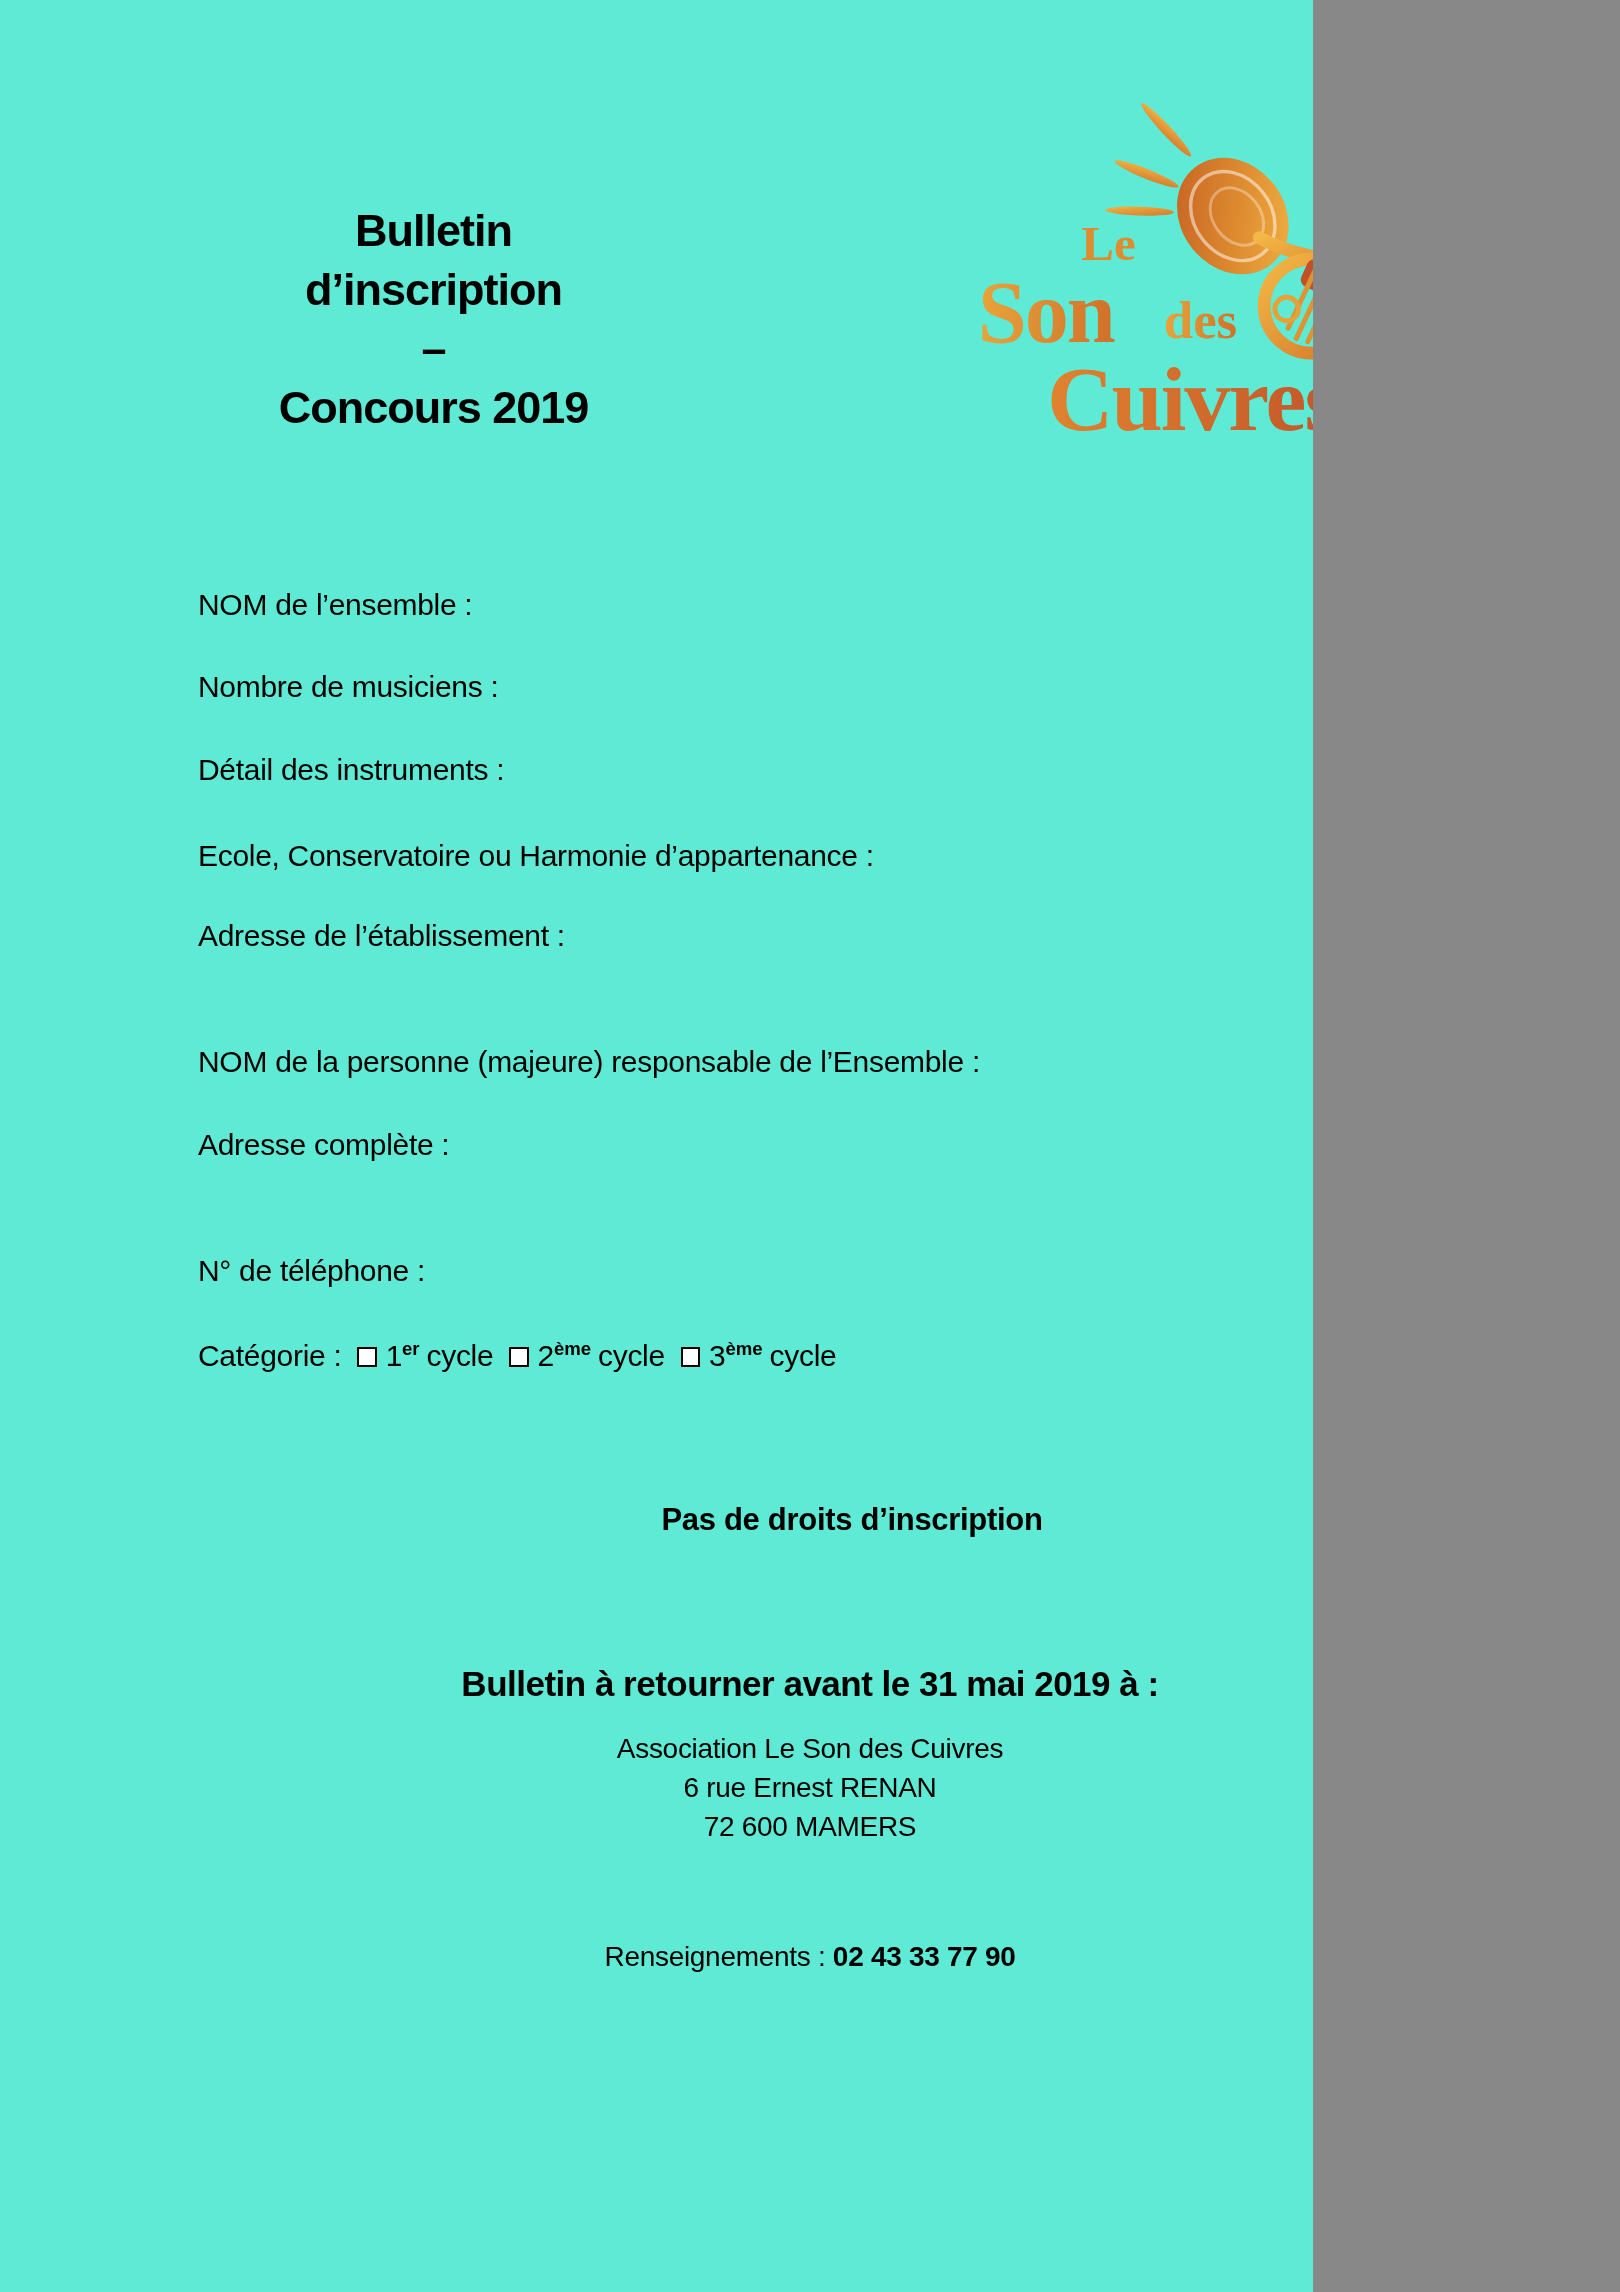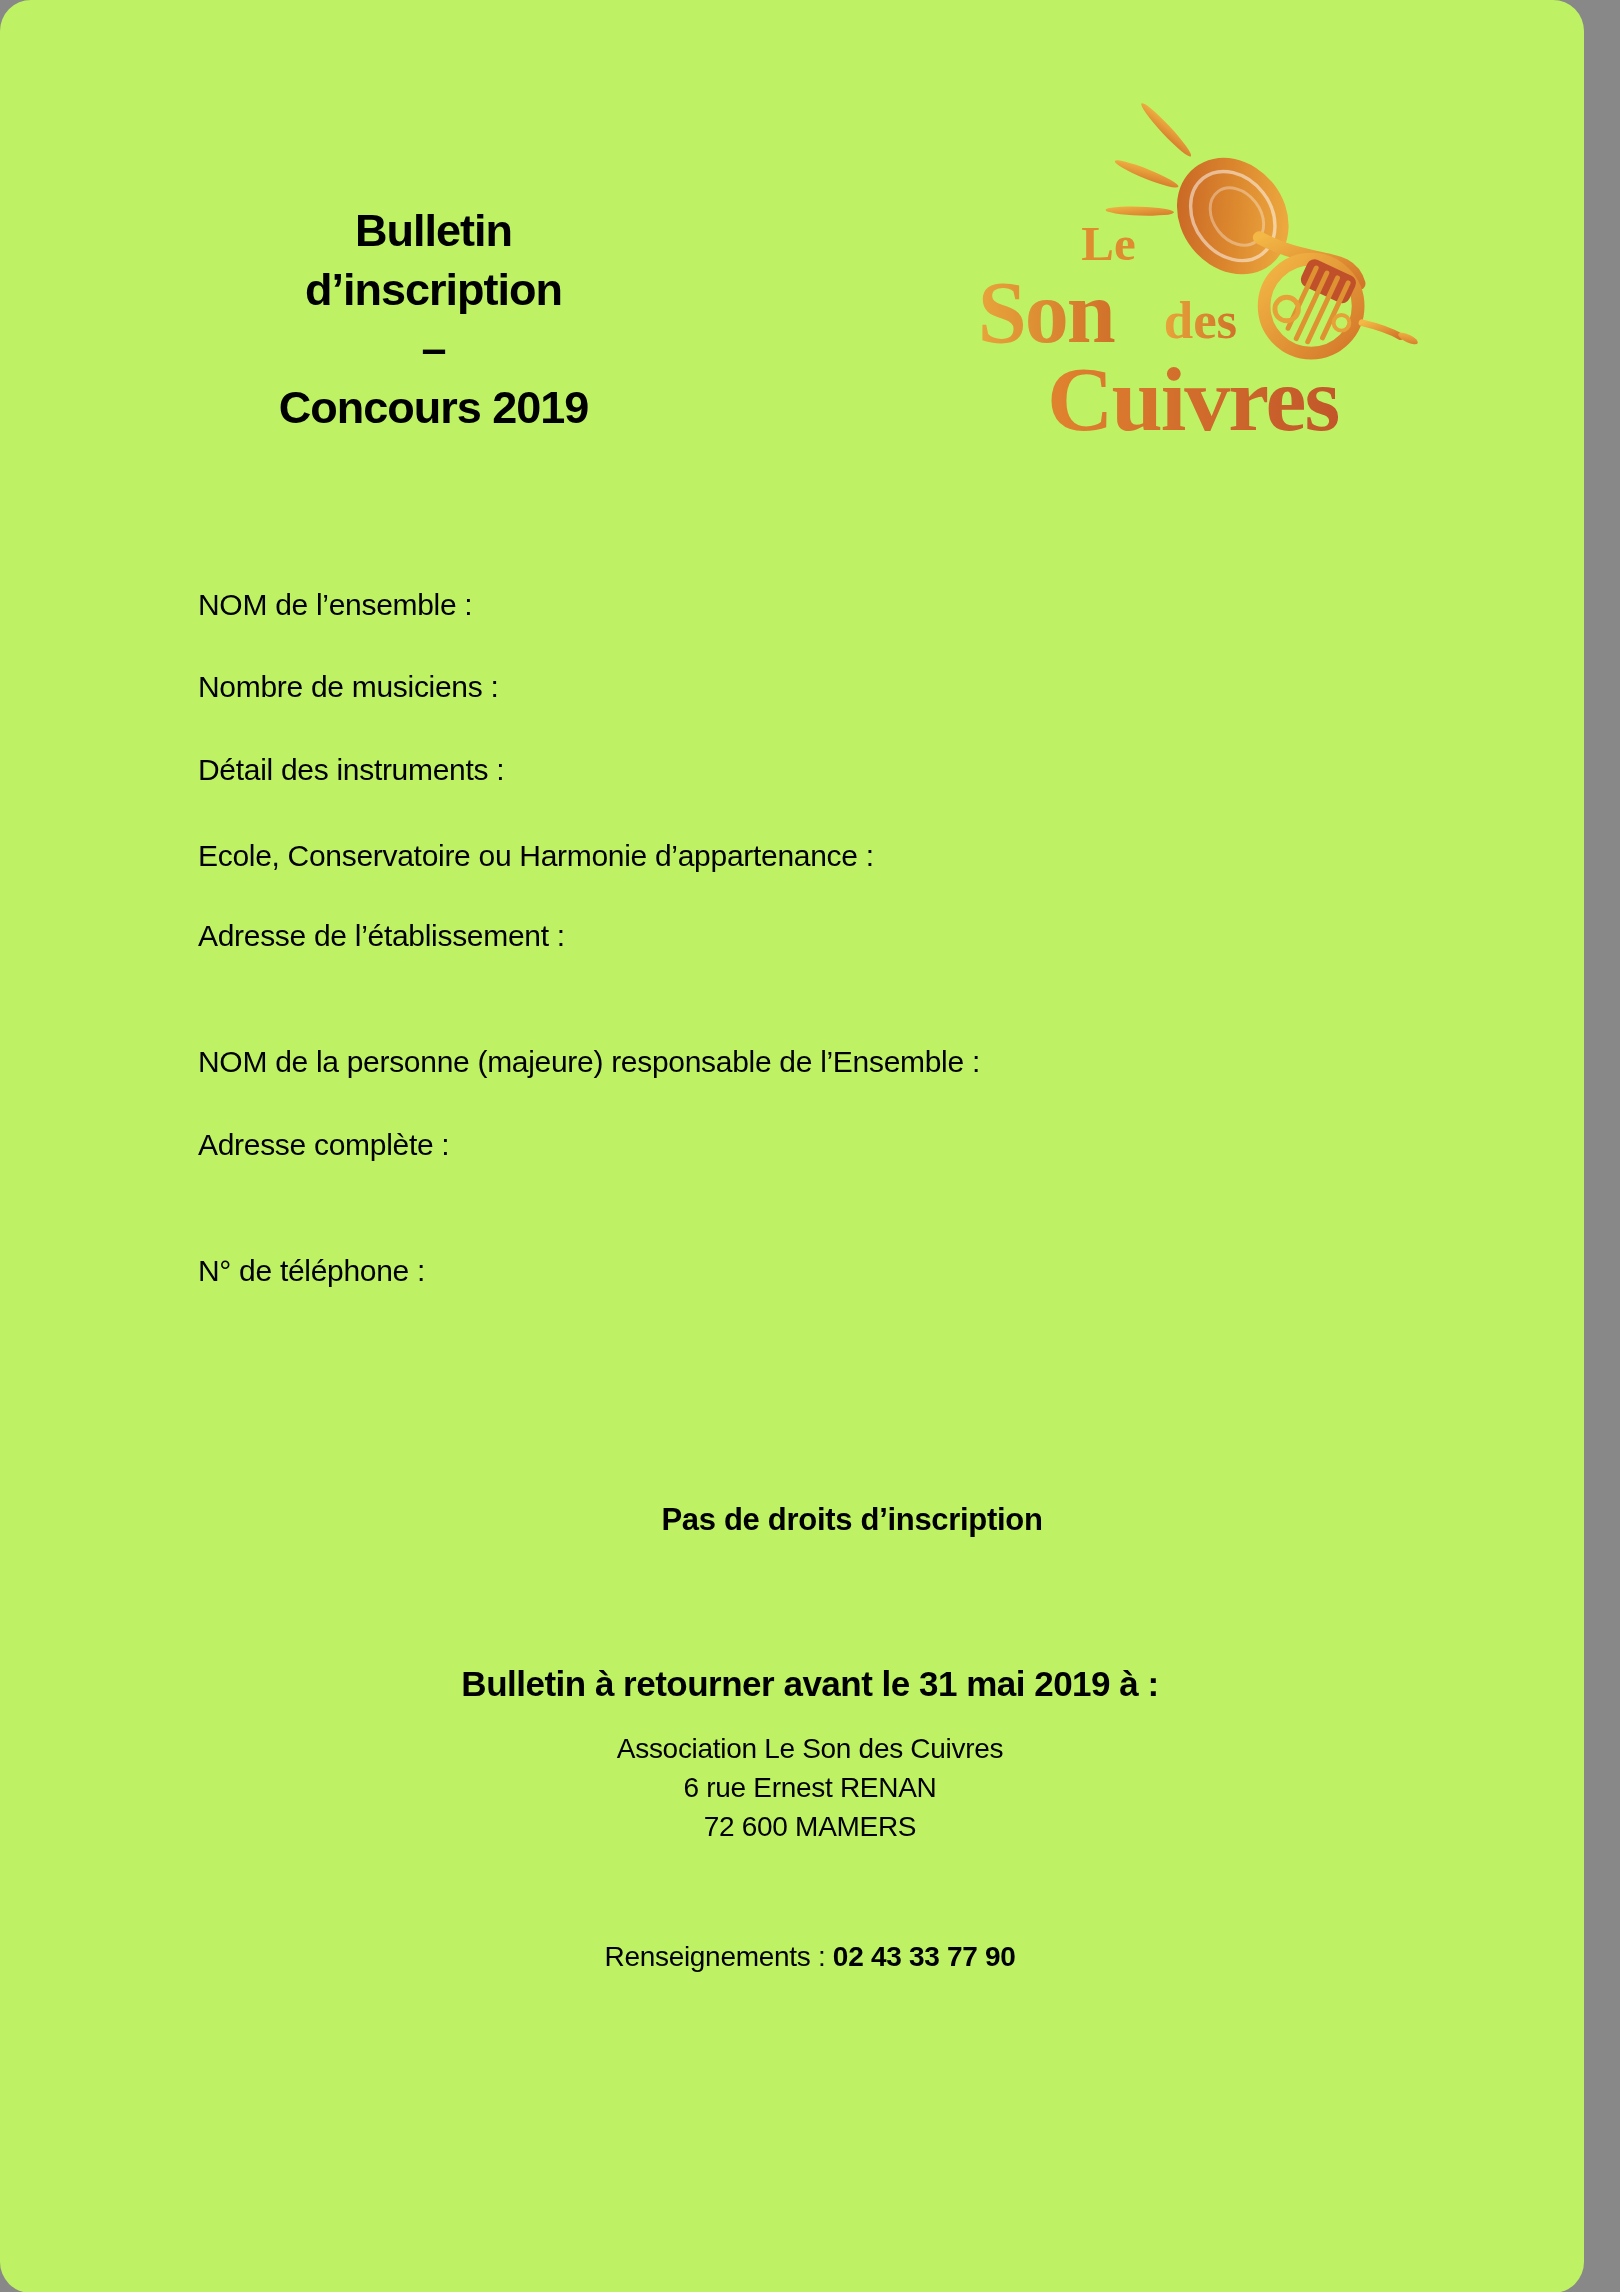--- a/index.html
+++ b/index.html
@@ -1,23 +1,22 @@
 <!DOCTYPE html>
 <html lang="fr"><head>
 <meta charset="utf-8">
 <style>
   html,body{margin:0;padding:0;background:#888;}
   .page{
     position:relative;
-    width:1584px;height:2293px;
-    background:#bef264;
+    width:1313px;height:2293px;
+    background:#5eead4;
     overflow:hidden;
     font-family:"Liberation Sans",sans-serif;
     color:#000;
-    border-radius:31px;
   }
   
   .title-block{
     position:absolute;left:147px;top:201px;width:573px;
     text-align:center;
     font-weight:700;
     font-size:45px;
     line-height:59px;
     letter-spacing:-1px;
   }
@@ -141,20 +140,23 @@
 
   <div class="field f0">NOM de l’ensemble :</div>
   <div class="field f1">Nombre de musiciens :</div>
   <div class="field f2">Détail des instruments :</div>
   <div class="field f3">Ecole, Conservatoire ou Harmonie d’appartenance :</div>
   <div class="field f4">Adresse de l’établissement :</div>
   <div class="field f5">NOM de la personne (majeure) responsable de l’Ensemble :</div>
   <div class="field f6">Adresse complète :</div>
   <div class="field f7">N° de téléphone :</div>
 
+  <div class="field category">
+    <span>Catégorie :</span><span class="cbx"></span><span><span class="opt-num">1</span><sup>er</sup><span class="opt-word">cycle</span></span><span class="cbx"></span><span><span class="opt-num">2</span><sup>ème</sup><span class="opt-word">cycle</span></span><span class="cbx"></span><span><span class="opt-num">3</span><sup>ème</sup><span class="opt-word">cycle</span></span>
+  </div>
 
   <div class="center-line notice">Pas de droits d’inscription</div>
 
   <div class="center-line return-line">
     <span>Bulletin à retourner avant le </span><span class="deadline">31 mai 2019</span><span> à :</span>
   </div>
 
   <div class="address-block">
     <div>Association Le Son des Cuivres</div>
     <div>6 rue Ernest RENAN</div>

